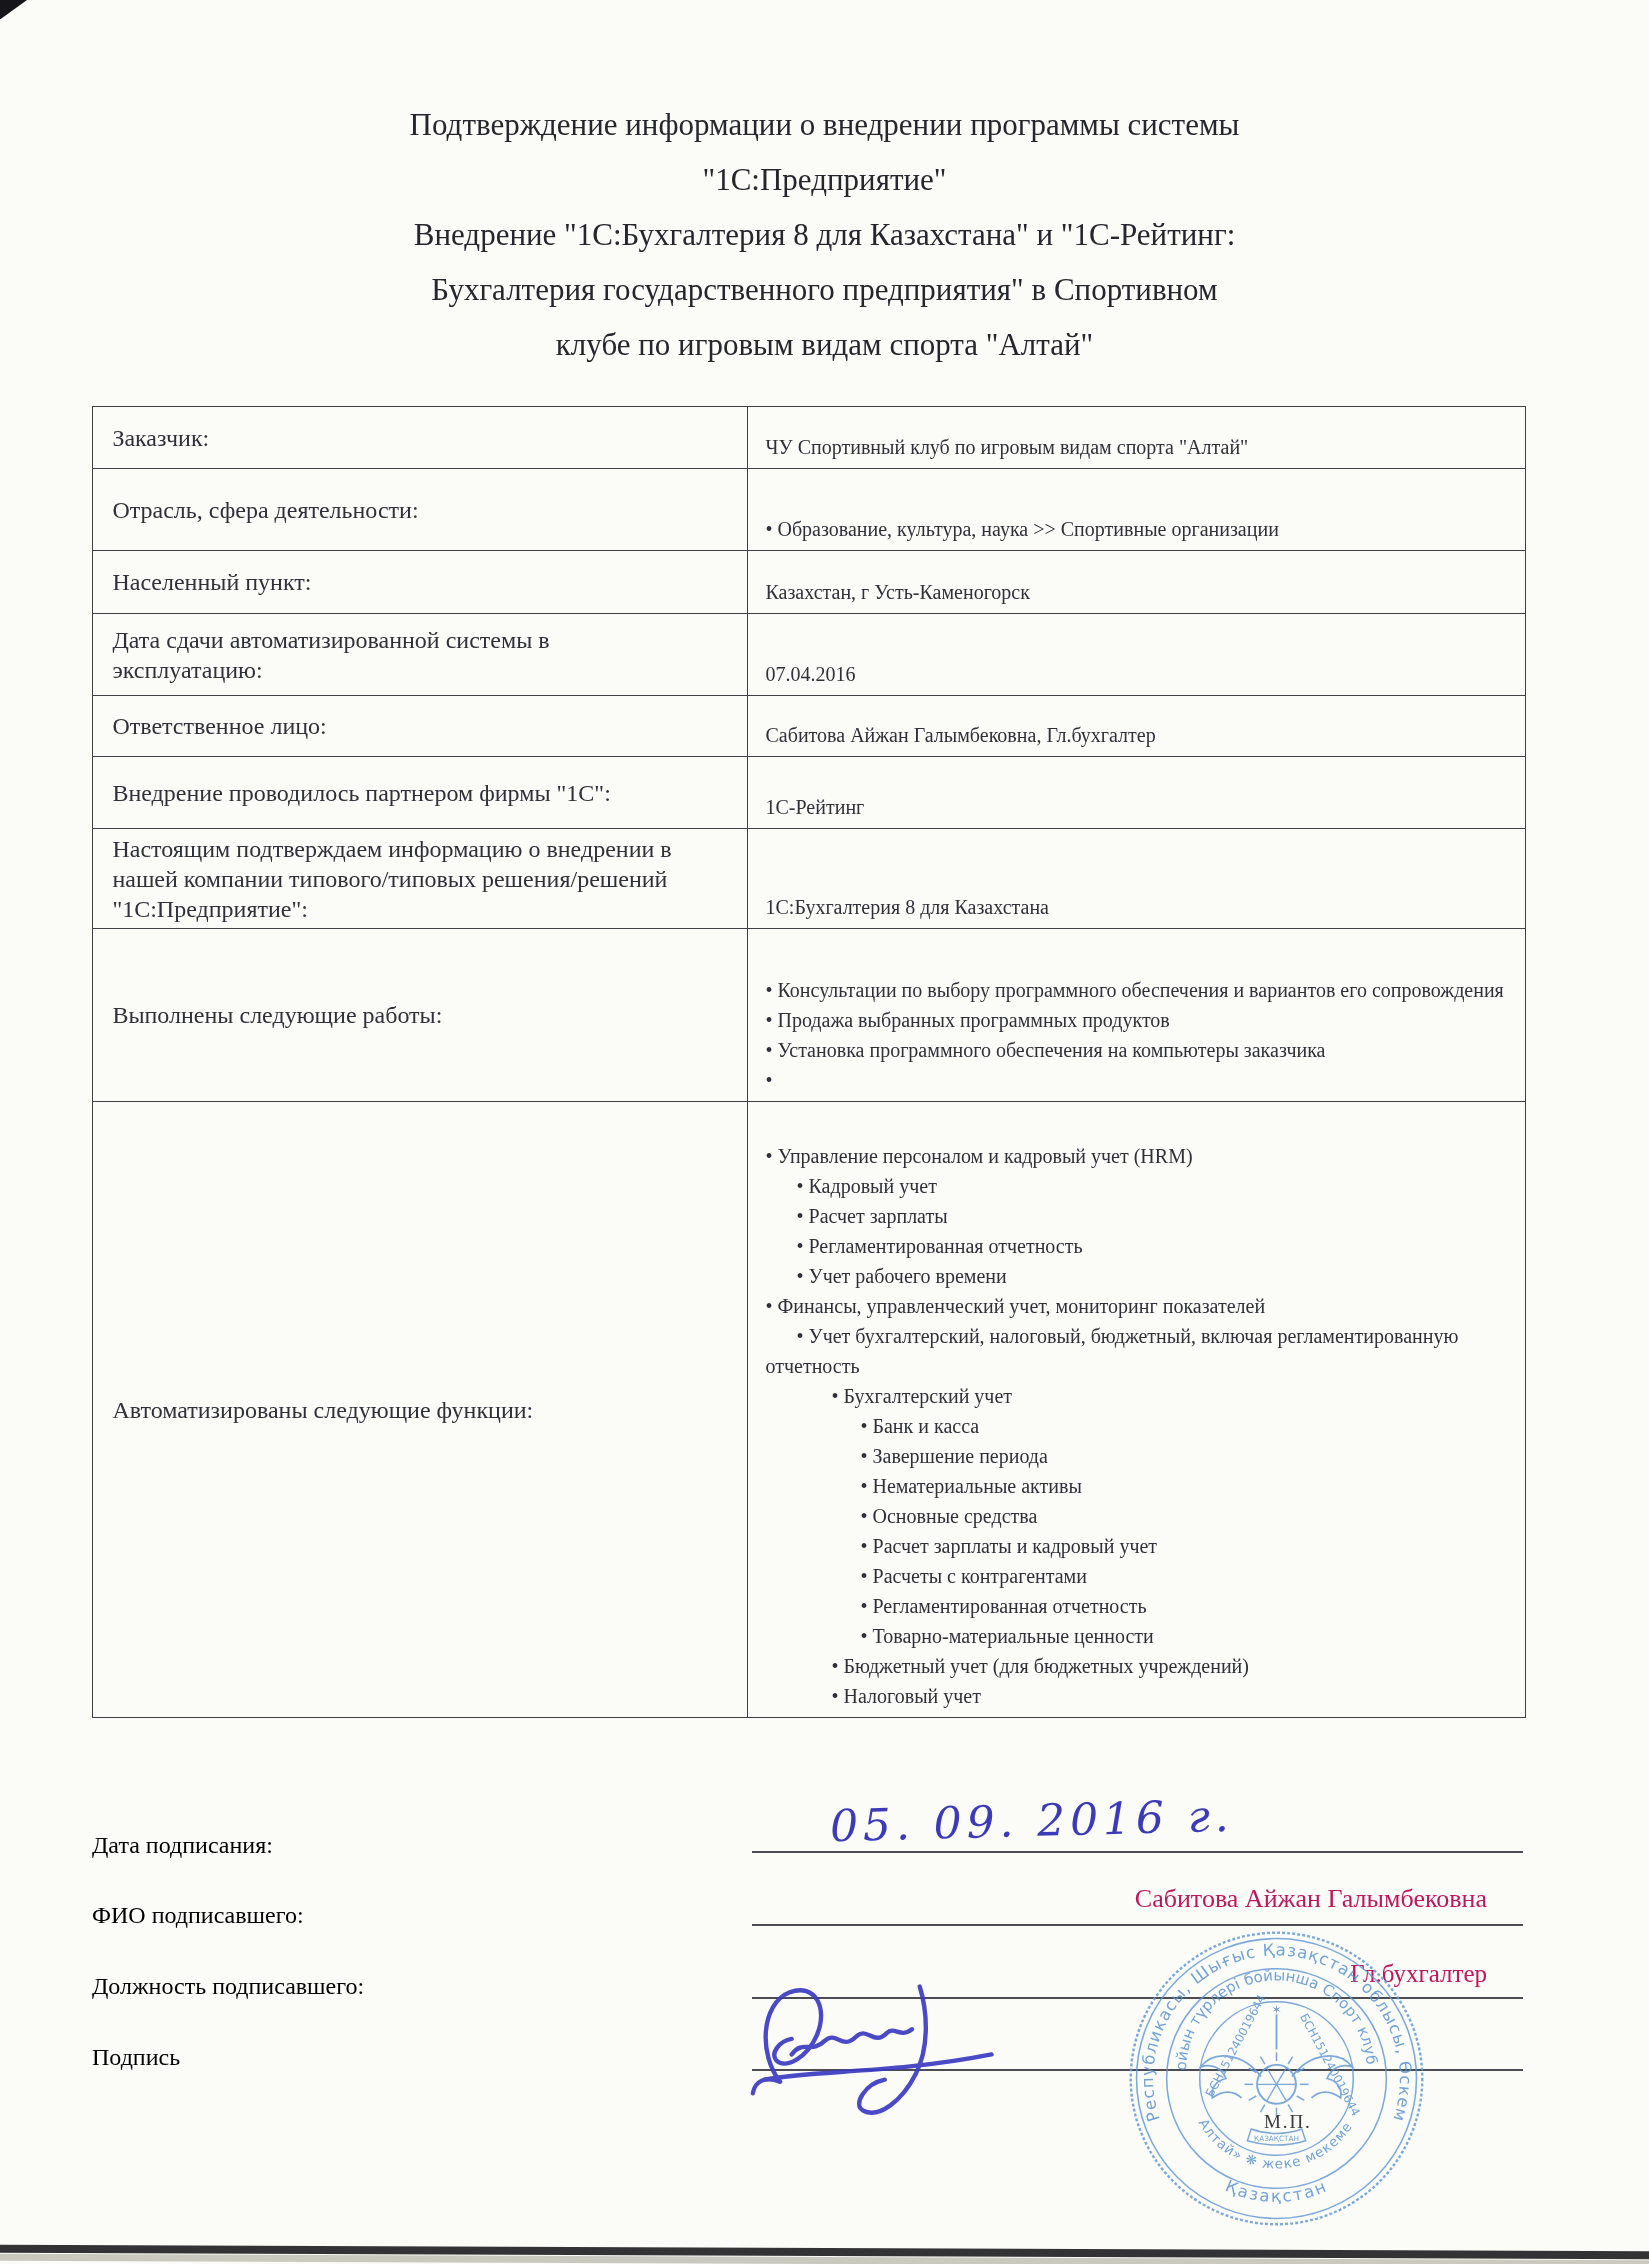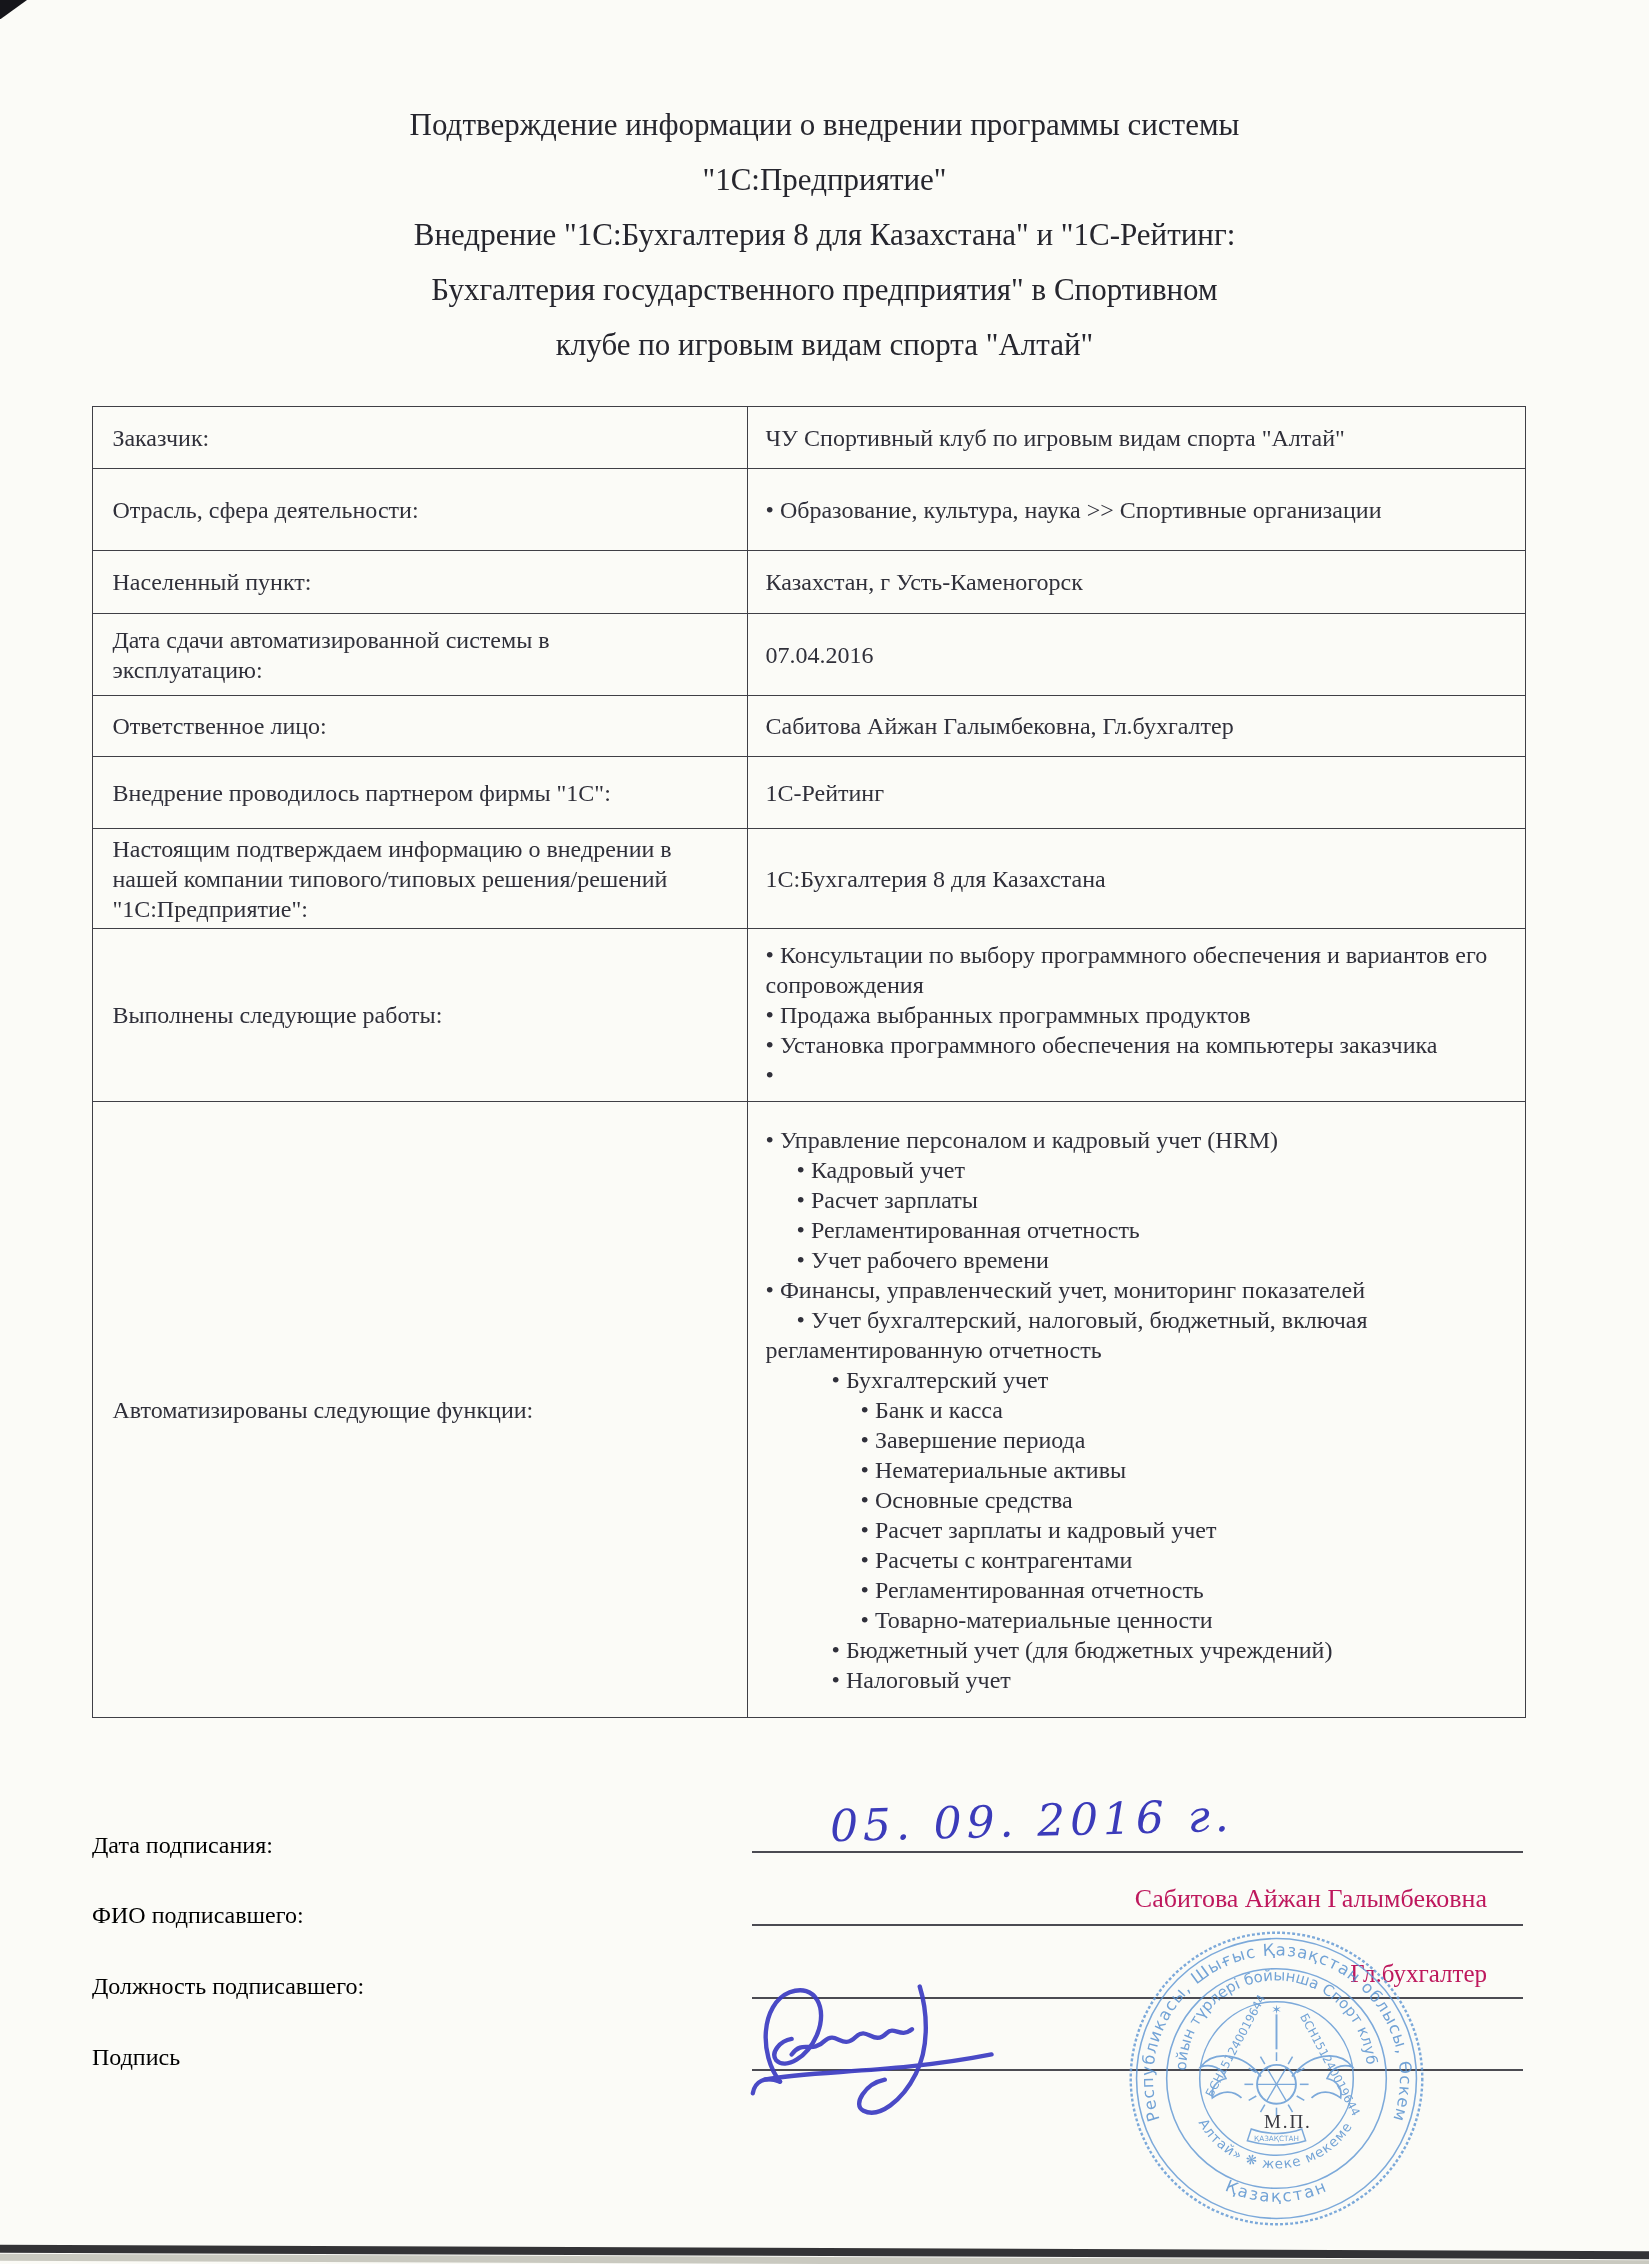--- a/index.html
+++ b/index.html
@@ -13,22 +13,22 @@
     clip-path:polygon(0 0,100% 0,0 100%);}
   .title{position:absolute;left:58px;top:97px;width:1533px;}
   .title-line{text-align:center;font-size:31px;line-height:55px;color:#26262e;}
   .info-table{position:absolute;left:92px;top:406px;width:1434px;
     border:1.9px solid #3f3f46;box-sizing:border-box;}
   .trow{display:flex;border-bottom:1.9px solid #3f3f46;box-sizing:border-box;}
   .trow:last-child{border-bottom:none;}
   .tlabel{width:655px;min-width:655px;border-right:1.9px solid #3f3f46;box-sizing:border-box;
     display:flex;align-items:center;padding:5.8px 53px 5.8px 19.4px;
     font-size:24px;line-height:30px;color:#30303a;}
-  .tvalue{flex:1;display:flex;align-items:center;box-sizing:border-box;
-    padding:5.8px 15.5px 5.8px 17.5px;font-size:24px;line-height:30px;color:#30303a;}
+  .tvalue{flex:1;display:flex;align-items:flex-end;box-sizing:border-box;
+    padding:5.8px 15.5px 5.8px 17.5px;font-size:20px;line-height:30px;color:#30303a;}
   .r0{height:62px}.r1{height:82px}.r2{height:63px}.r3{height:82px}.r4{height:62px}
   .r5{height:61px}.r6{height:72px}.r7{height:100px}.r8{height:173px}.r9{height:615px}
   .vlist{width:100%;}
   .vitem{display:block;}
   .i0{padding-left:0;}
   .i1{padding-left:31px;}
   .i2{padding-left:66px;}
   .i3{padding-left:95px;}
   .i1hang{padding-left:0;text-indent:31px;}
   .sig-label{position:absolute;left:92px;font-size:24px;color:#000000;}

